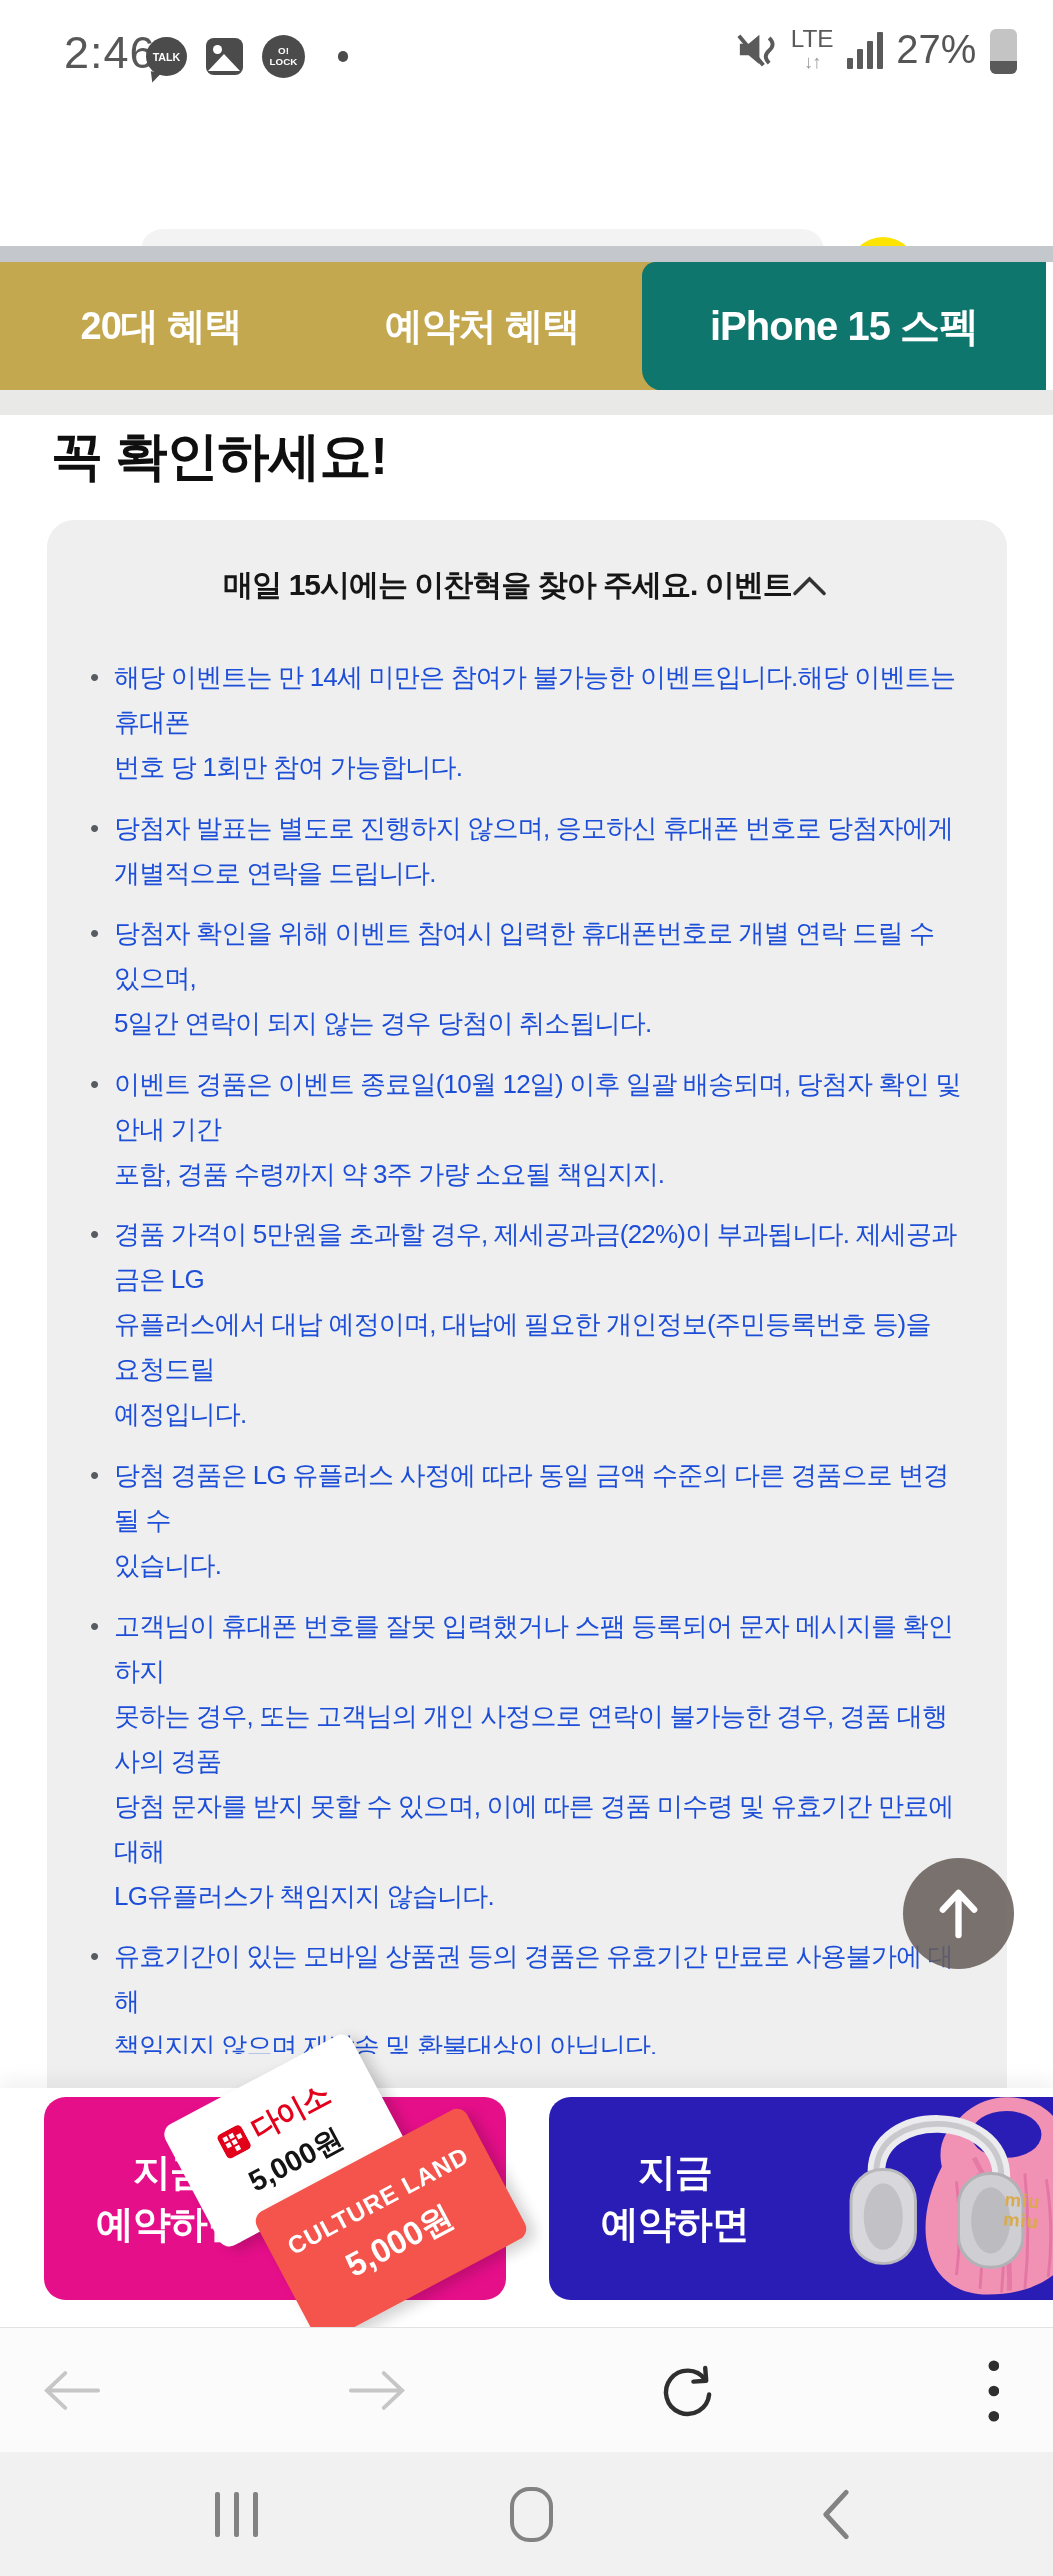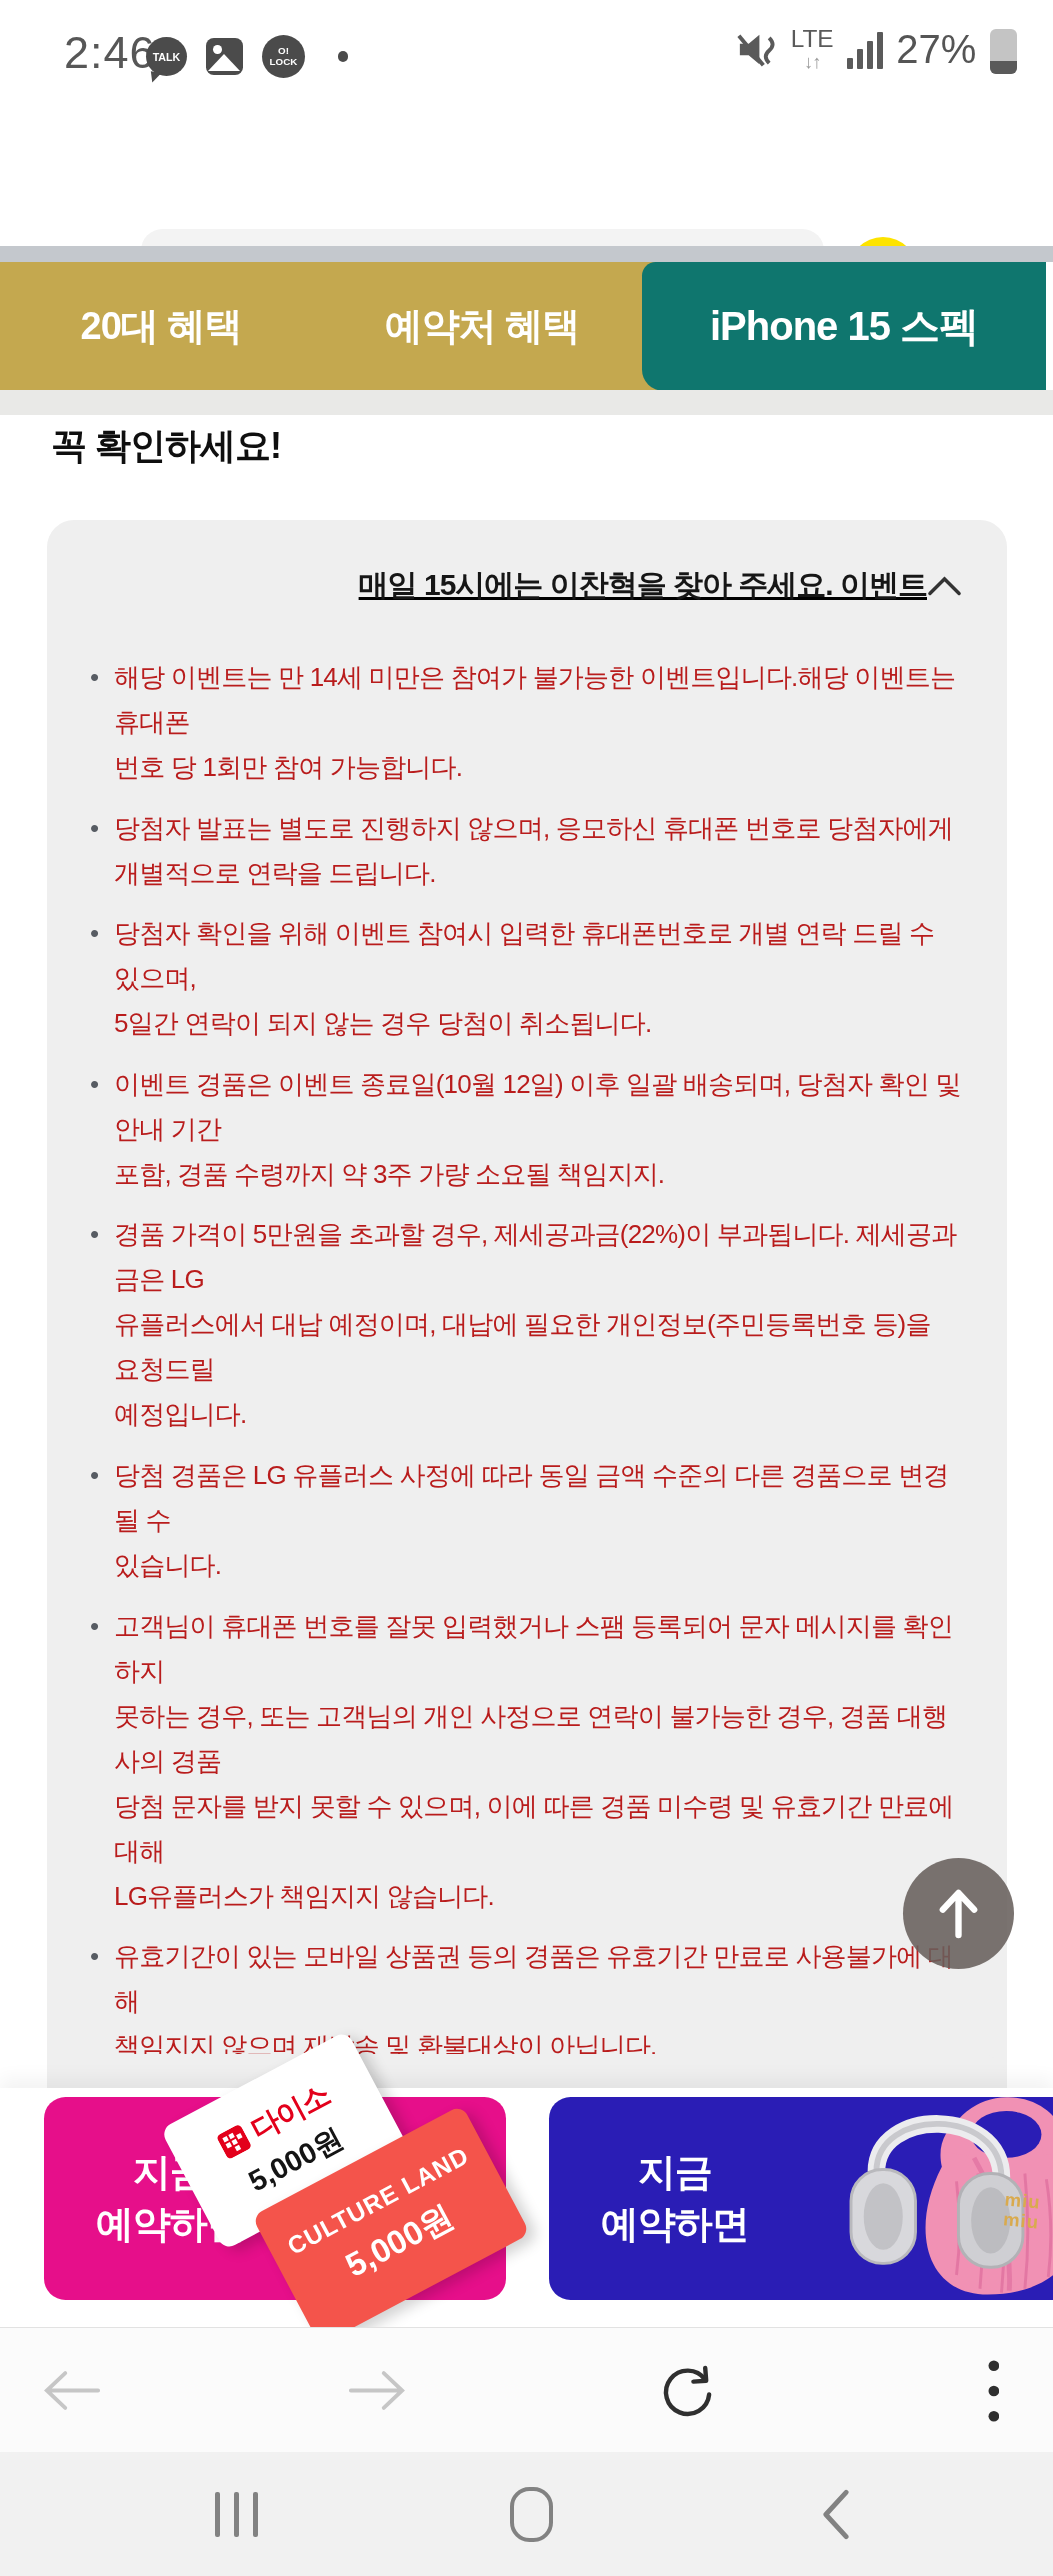--- a/index.html
+++ b/index.html
@@ -44,27 +44,27 @@
   .header-divider{position:absolute;top:246px;left:0;right:0;height:15.6px;background:#c4c8cd;}
   
   .tab-bar{position:absolute;top:262px;left:0;right:8px;height:129px;background:#c4a84f;}
   .tab{position:absolute;top:0;height:129px;display:flex;align-items:center;justify-content:center;
     color:#fff;font-size:38px;font-weight:bold;cursor:pointer;letter-spacing:-1px;}
   .tab1{left:0;width:322px;}
   .tab2{left:322px;width:320px;text-align:center;}
   .tab3{left:642px;right:0;background:#0f766e;border-radius:13.7px 0 0 21.5px;font-size:40px;}
   .tab-strip{position:absolute;top:390px;left:0;right:0;height:25px;background:#e9e9e7;}
   
-  .section-title{position:absolute;left:51px;top:422px;font-size:36px;font-weight:800;color:#0f0f0f;letter-spacing:-1px;}
+  .section-title{position:absolute;left:51px;top:422px;font-size:52px;font-weight:800;color:#0f0f0f;letter-spacing:-1px;}
   .notice-card{position:absolute;left:47px;top:520px;width:960px;min-height:1512px;background:#efefef;border-radius:27px;
     padding:45px 45px 39px 41px;box-sizing:border-box;}
-  .notice-head{display:flex;align-items:center;justify-content:flex-end;cursor:pointer;text-decoration:underline;}
+  .notice-head{display:flex;align-items:center;justify-content:center;cursor:pointer;}
   .notice-title{font-size:30px;font-weight:700;color:#161616;letter-spacing:-1px;}
   .notice-list{list-style:none;margin:49px 0 0 0;padding:0;}
-  .notice-list li{position:relative;padding-left:26px;font-size:26px;line-height:45px;color:#b91c1c;
+  .notice-list li{position:relative;padding-left:26px;font-size:26px;line-height:45px;color:#1d4ed8;
     white-space:pre-line;letter-spacing:-0.8px;}
   .notice-list li::before{content:"\2022";position:absolute;left:2px;top:0;color:#575c63;}
   .notice-list li + li{margin-top:15.6px;}
   .card-sliver{position:absolute;left:47px;top:2054px;width:960px;height:78px;background:#efefef;border-radius:27px 27px 0 0;}
   
   .top-fab{position:absolute;left:903px;top:1858px;width:111px;height:111px;border-radius:50%;
     background:rgba(104,96,92,0.88);display:flex;align-items:center;justify-content:center;cursor:pointer;z-index:30;}
   
   .banner-bar{position:absolute;left:0;top:2088px;width:1054px;height:239px;background:#fff;
     box-shadow:0 -9.8px 17.6px rgba(0,0,0,0.05);z-index:20;}

